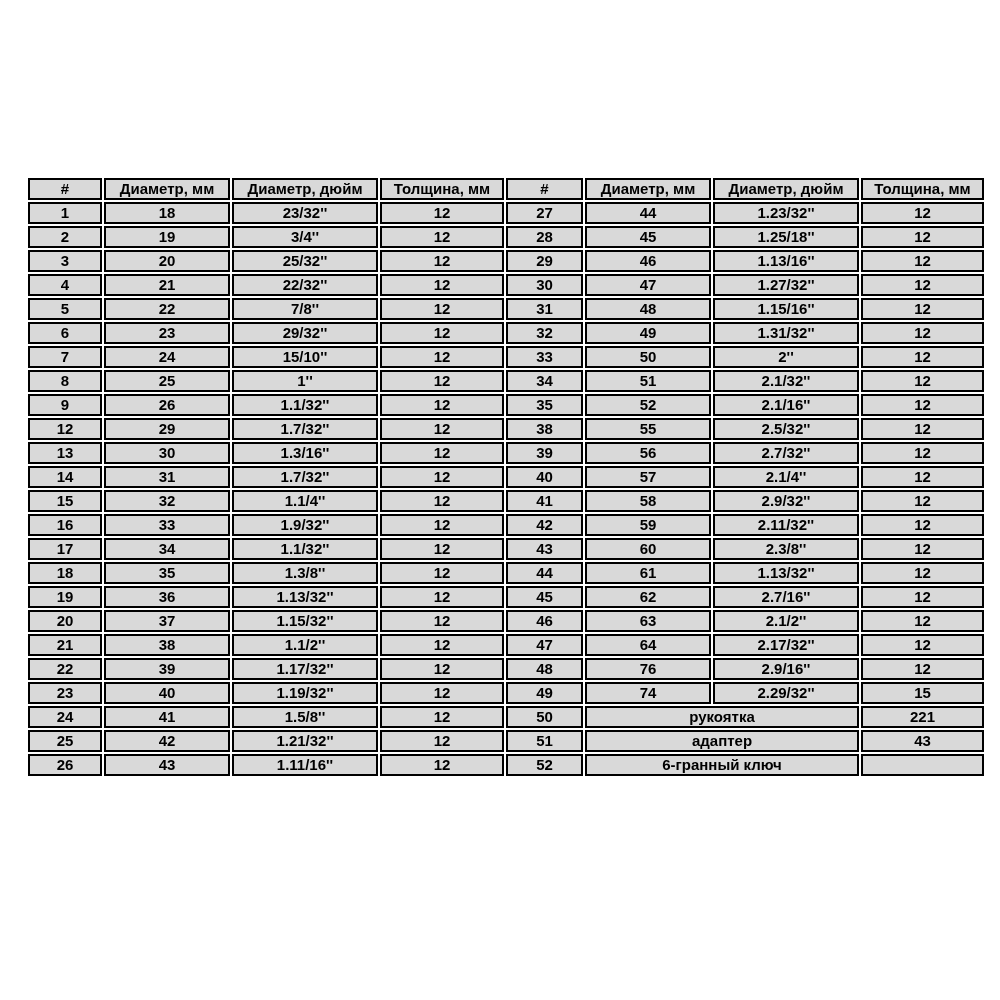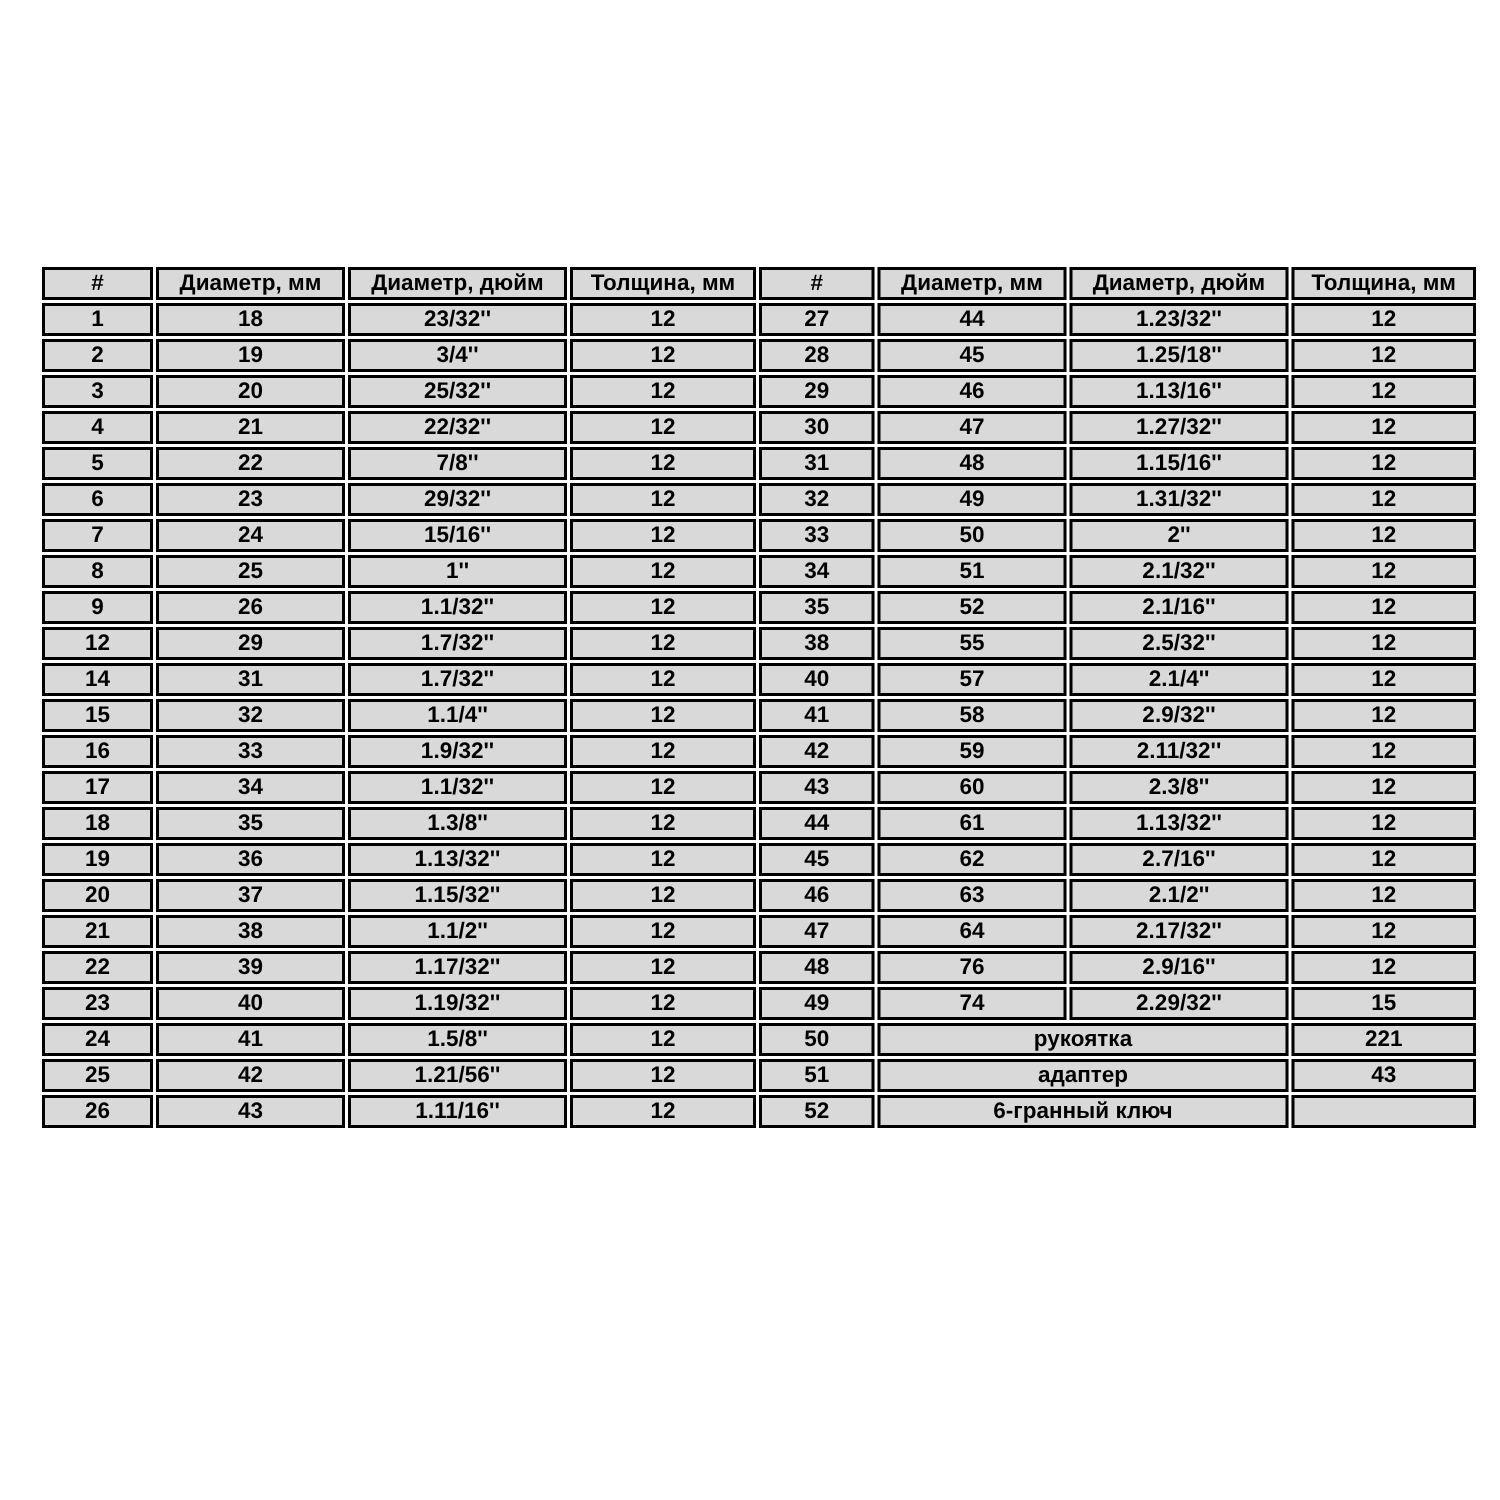--- a/index.html
+++ b/index.html
@@ -133,21 +133,21 @@
             <td>29/32''</td>
             <td>12</td>
             <td>32</td>
             <td>49</td>
             <td>1.31/32''</td>
             <td>12</td>
           </tr>
           <tr>
             <td>7</td>
             <td>24</td>
-            <td>15/16''</td>
+            <td>15/10''</td>
             <td>12</td>
             <td>33</td>
             <td>50</td>
             <td>2''</td>
             <td>12</td>
           </tr>
           <tr>
             <td>8</td>
             <td>25</td>
             <td>1''</td>
@@ -168,20 +168,30 @@
             <td>12</td>
           </tr>
           <tr>
             <td>12</td>
             <td>29</td>
             <td>1.7/32''</td>
             <td>12</td>
             <td>38</td>
             <td>55</td>
             <td>2.5/32''</td>
+            <td>12</td>
+          </tr>
+          <tr>
+            <td>13</td>
+            <td>30</td>
+            <td>1.3/16''</td>
+            <td>12</td>
+            <td>39</td>
+            <td>56</td>
+            <td>2.7/32''</td>
             <td>12</td>
           </tr>
           <tr>
             <td>14</td>
             <td>31</td>
             <td>1.7/32''</td>
             <td>12</td>
             <td>40</td>
             <td>57</td>
             <td>2.1/4''</td>
@@ -282,21 +292,21 @@
             <td>41</td>
             <td>1.5/8''</td>
             <td>12</td>
             <td>50</td>
             <td colspan="2">рукоятка</td>
             <td>221</td>
           </tr>
           <tr>
             <td>25</td>
             <td>42</td>
-            <td>1.21/56''</td>
+            <td>1.21/32''</td>
             <td>12</td>
             <td>51</td>
             <td colspan="2">адаптер</td>
             <td>43</td>
           </tr>
           <tr>
             <td>26</td>
             <td>43</td>
             <td>1.11/16''</td>
             <td>12</td>

